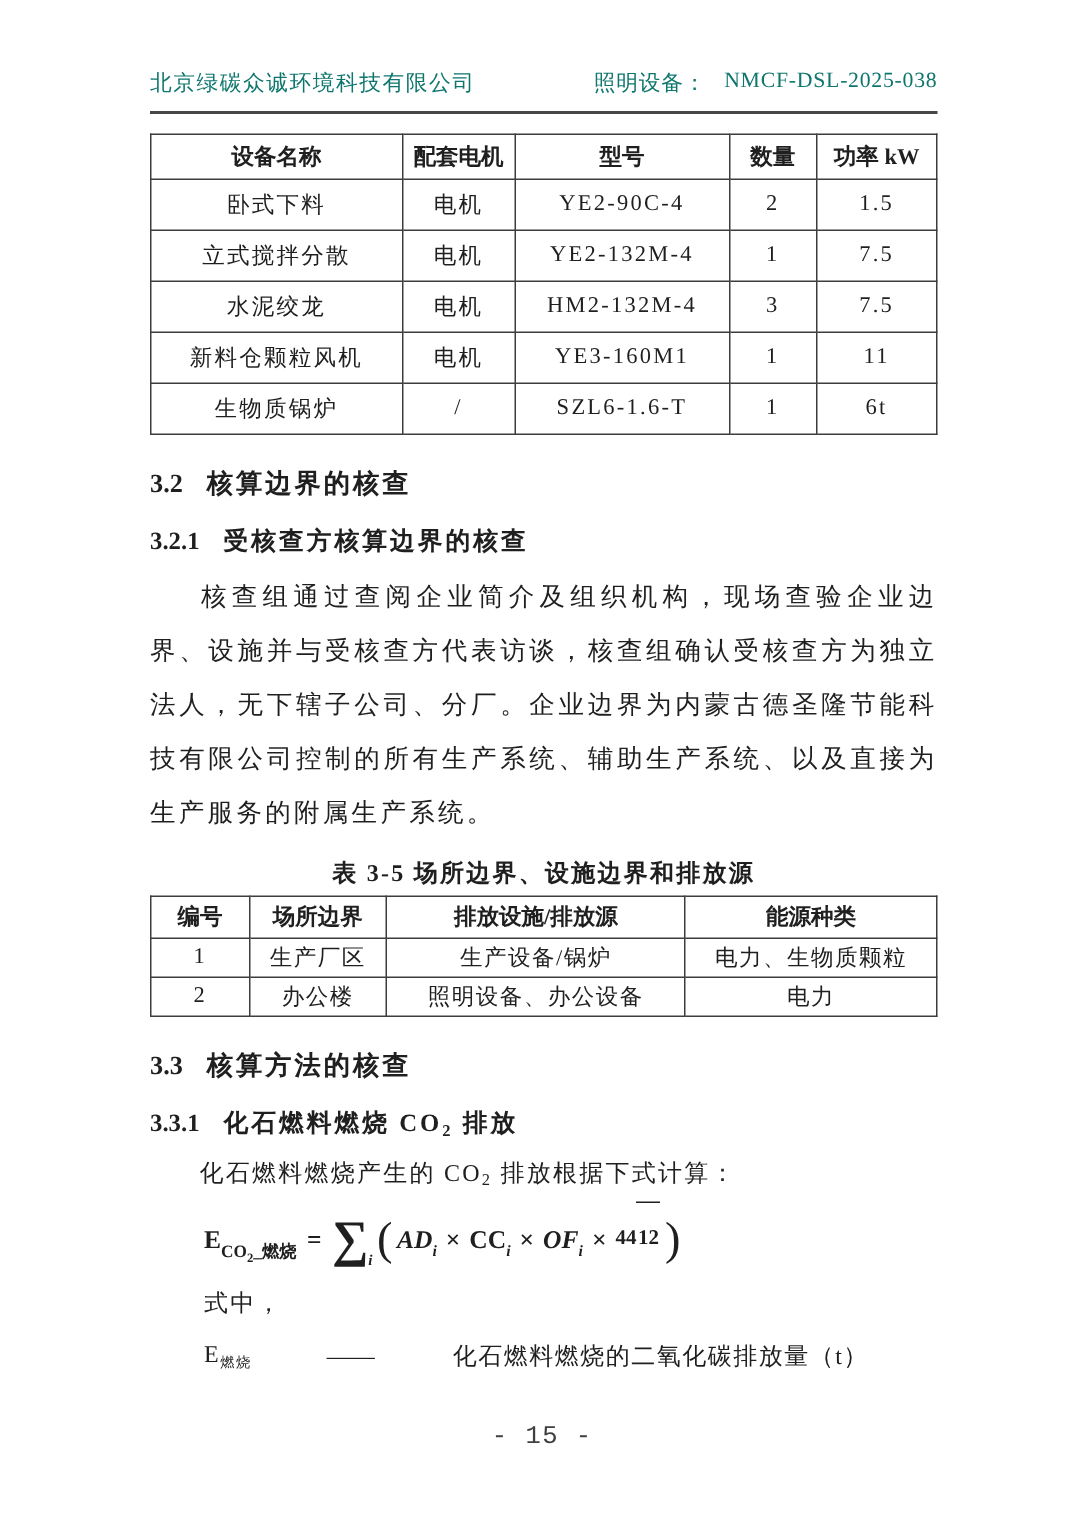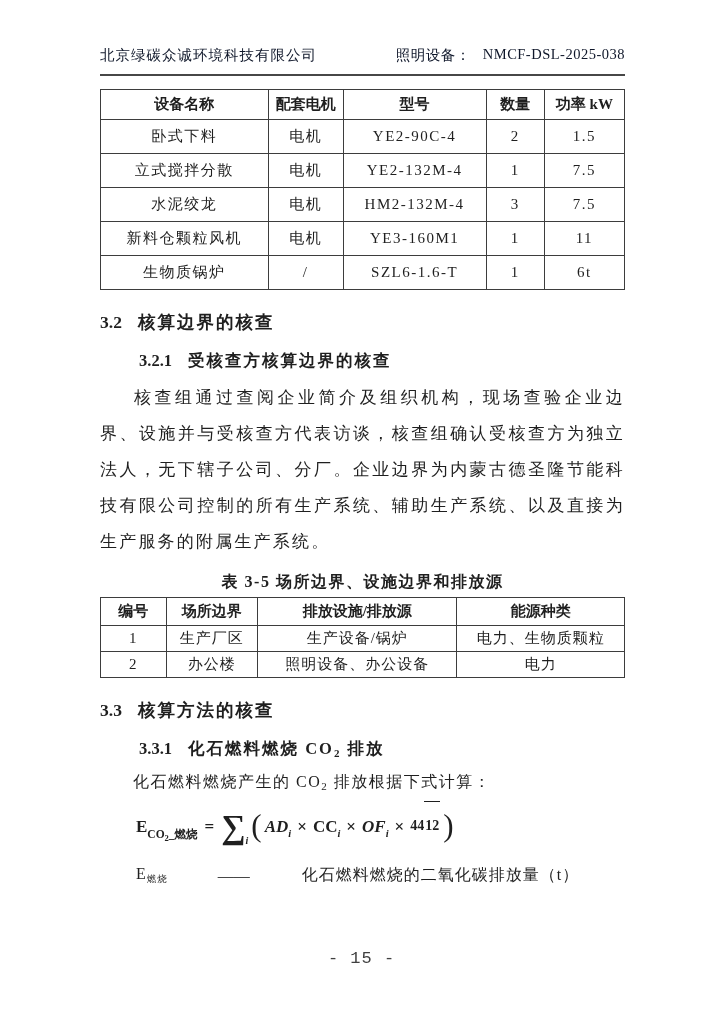--- a/index.html
+++ b/index.html
@@ -4,40 +4,40 @@
 <style>
   html,body { margin:0; padding:0; background:#e8e8e8; }
   .page {
     width:723px; height:1024px; background:#ffffff; margin:0 auto;
     box-sizing:border-box; padding:46px 98px 0 100px; position:relative;
     font-family:"Liberation Serif","DejaVu Serif",serif; color:#1f1f1f;
   }
   
   .doc-header {
     display:flex; justify-content:space-between; align-items:baseline;
-    font-size:14.5px; color:#0f172a; padding-bottom:9px;
+    font-size:14.5px; color:#0f766e; padding-bottom:9px;
     border-bottom:2px solid #474747; letter-spacing:1px;
   }
   .doc-header .doc-no { display:flex; gap:12px; letter-spacing:0.5px; }
   
   table.tbl { width:100%; border-collapse:collapse; table-layout:fixed;
     font-size:15px; text-align:center; }
   table.tbl th, table.tbl td { border:1px solid #3d3d3d; padding:0 2px;
     overflow:hidden; white-space:nowrap; }
   table.tbl th { font-weight:bold; }
   .tbl-equipment { margin-top:13px; }
   .tbl-equipment th { height:29px; }
   .tbl-equipment td { height:33px; letter-spacing:1.5px; }
   .tbl-boundary { margin-top:4px; }
   .tbl-boundary th { height:27px; }
   .tbl-boundary td { height:25px; letter-spacing:1px; }
   
   .h2, .h3 { font-weight:bold; }
   .h2 { font-size:17.5px; margin-top:20px; }
-  .h3 { font-size:16.5px; margin-top:16px;margin-left:39px; }
+  .h3 { font-size:16.5px; margin-top:16px; }
   .h-num { margin-right:16px; }
   .h2 .h-title, .h3 .h-title { letter-spacing:2px; }
   
   .para {
     margin-top:8px; font-size:17px; line-height:36px;
     letter-spacing:2.2px; text-align:justify; text-indent:2em;
   }
   .tbl-caption { margin-top:12px; text-align:center; font-weight:bold;
     font-size:16px; letter-spacing:1.5px; }
   .intro-line { margin-top:12px; margin-left:33px; font-size:16px;
@@ -218,20 +218,21 @@
         <span class="f-sub-i">i</span>
       </span>
     <span class="f-times">×</span>
     <span class="f-frac">
         <span class="f-num">44</span>
         <span class="f-den">12</span>
       </span>
     <span class="f-paren">)</span>
   </div>
 
+  <div class="where-label">式中，</div>
 
   <div class="where-def">
     <span><span>E</span><span class="def-sub">燃烧</span></span>
     <span class="def-dash">——</span>
     <span>化石燃料燃烧的二氧化碳排放量（t）</span>
   </div>
 
   <div class="page-footer">- 15 -</div>
 
 </div>

